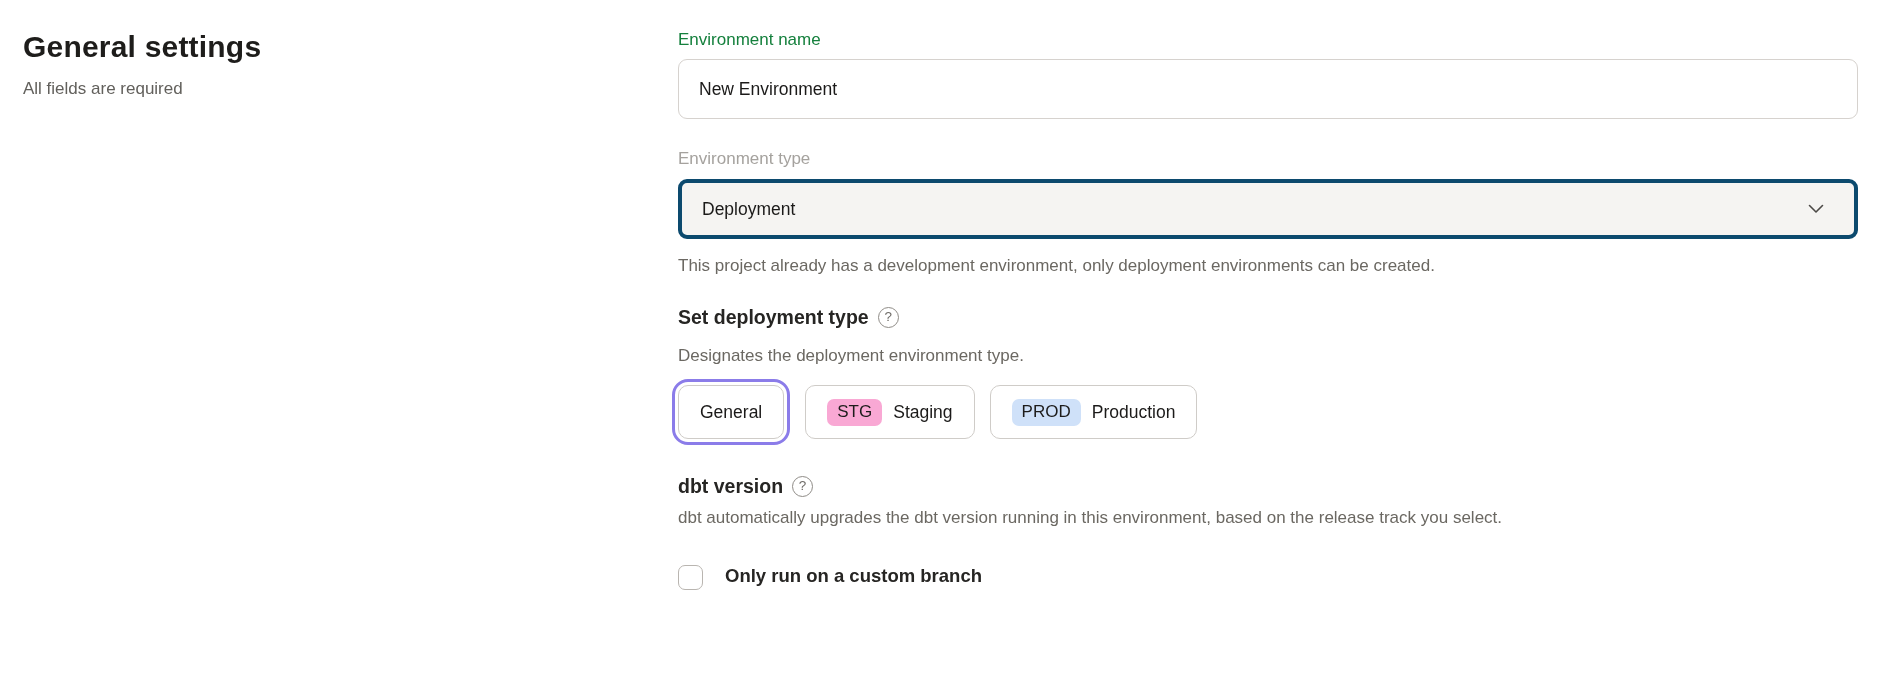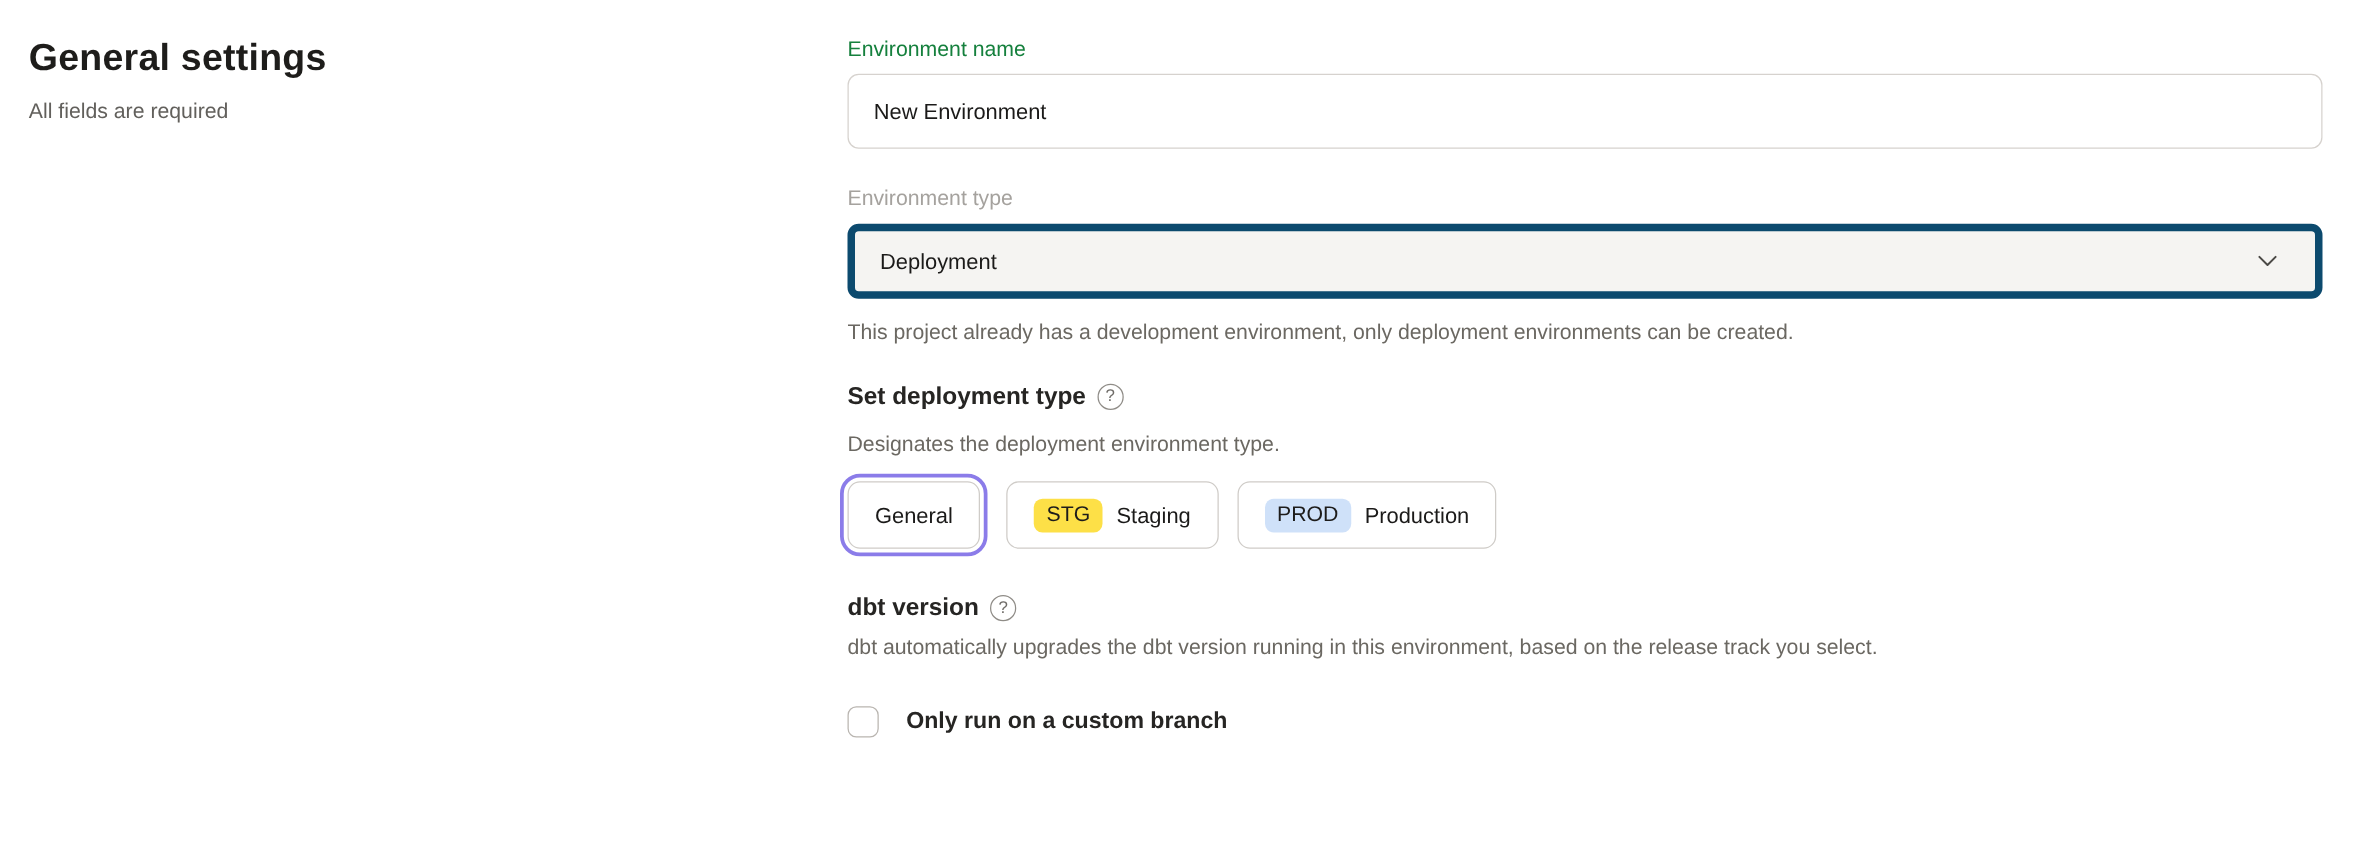--- a/index.html
+++ b/index.html
@@ -55,21 +55,21 @@
     font-size: 17.5px;
     color: #1b1a19;
     outline: none;
   }
 
   .select {
     box-sizing: border-box;
     margin-top: 10px;
     width: 100%;
     height: 60px;
-    border: 6px solid #0c4a6e;
+    border: 4px solid #0c4a6e;
     border-radius: 9px;
     background: #ffffff;
     display: flex;
     align-items: center;
     justify-content: space-between;
     padding: 0 20px 0 20px;
     font-size: 17.5px;
     color: #1b1a19;
     cursor: pointer;
   }
@@ -139,21 +139,21 @@
   .opt-btn.selected:first-child { margin-left: 0; text-align: right; }
   .badge {
     display: inline-flex;
     align-items: center;
     height: 27px;
     padding: 0 10px;
     border-radius: 7px;
     font-size: 17px;
     color: #1d1c1b;
   }
-  .badge-stg  { background: #fde047; }
+  .badge-stg  { background: #f9a8d4; }
   .badge-prod { background: #cfe1f9; }
 
   .checkbox-row {
     margin-top: 37px;
     display: flex;
     gap: 22px;
   }
   .checkbox {
     box-sizing: border-box;
     width: 25px; height: 25px;

